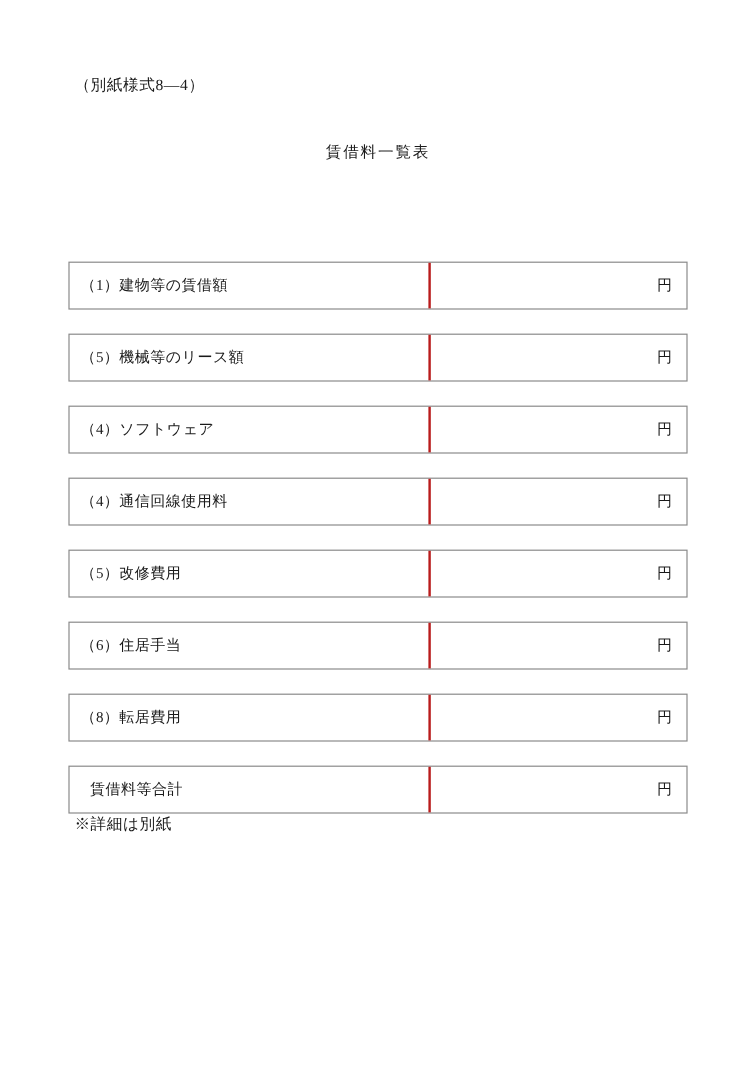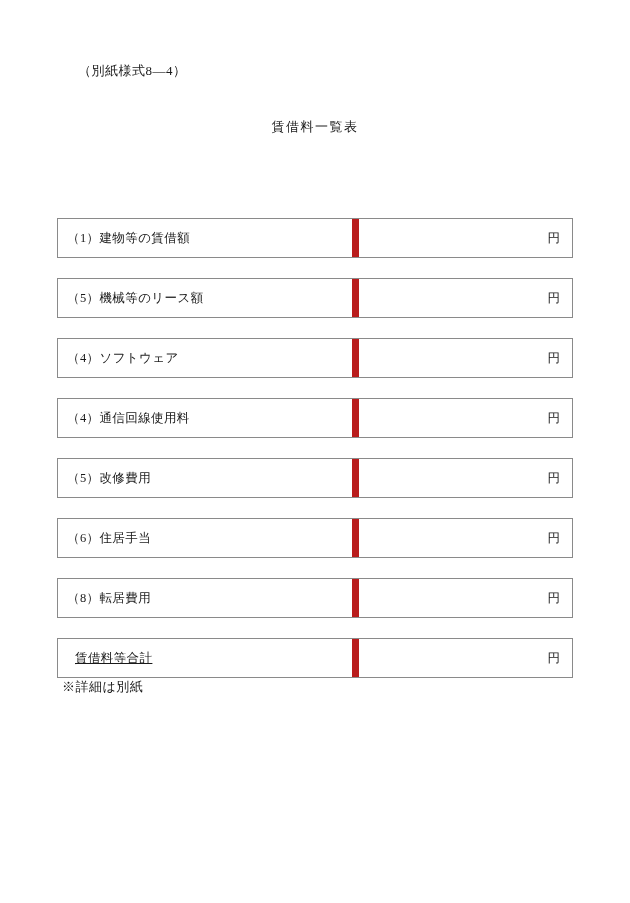--- a/index.html
+++ b/index.html
@@ -19,21 +19,20 @@
     position: absolute;
     inset: 0;
     background: #ffffff;
   }
   .form-code {
     position: absolute;
     left: 62px;
     top: 62px;
     font-size: 13px;
     letter-spacing: 0.5px;
-    margin-left: 16px;
   }
   .doc-title {
     position: absolute;
     left: 0;
     right: 0;
     top: 118px;
     text-align: center;
     font-size: 13px;
     letter-spacing: 1.5px;
   }
@@ -47,40 +46,39 @@
     display: flex;
     width: 516px;
     height: 40px;
     border: 1px solid #8a8a8a;
     box-sizing: border-box;
     margin-bottom: 20px;
     background: #fff;
   }
   .cell-label {
     flex: 0 0 301px;
-    border-right: 7px solid #b91c1c;
+    border-right: 2px solid #b91c1c;
     box-sizing: border-box;
     display: flex;
     align-items: center;
     padding-left: 9px;
     font-size: 12.5px;
     letter-spacing: 0.4px;
   }
   .cell-value {
     flex: 1 1 auto;
     box-sizing: border-box;
     display: flex;
     align-items: center;
     justify-content: flex-end;
     padding-right: 12px;
     font-size: 12.5px;
   }
   .row.total .cell-label {
     padding-left: 17px;
-    text-decoration: underline;
   }
   .footnote {
     position: absolute;
     left: 62px;
     top: 678px;
     font-size: 13px;
     letter-spacing: 0.5px;
   }
 </style>
 </head>

